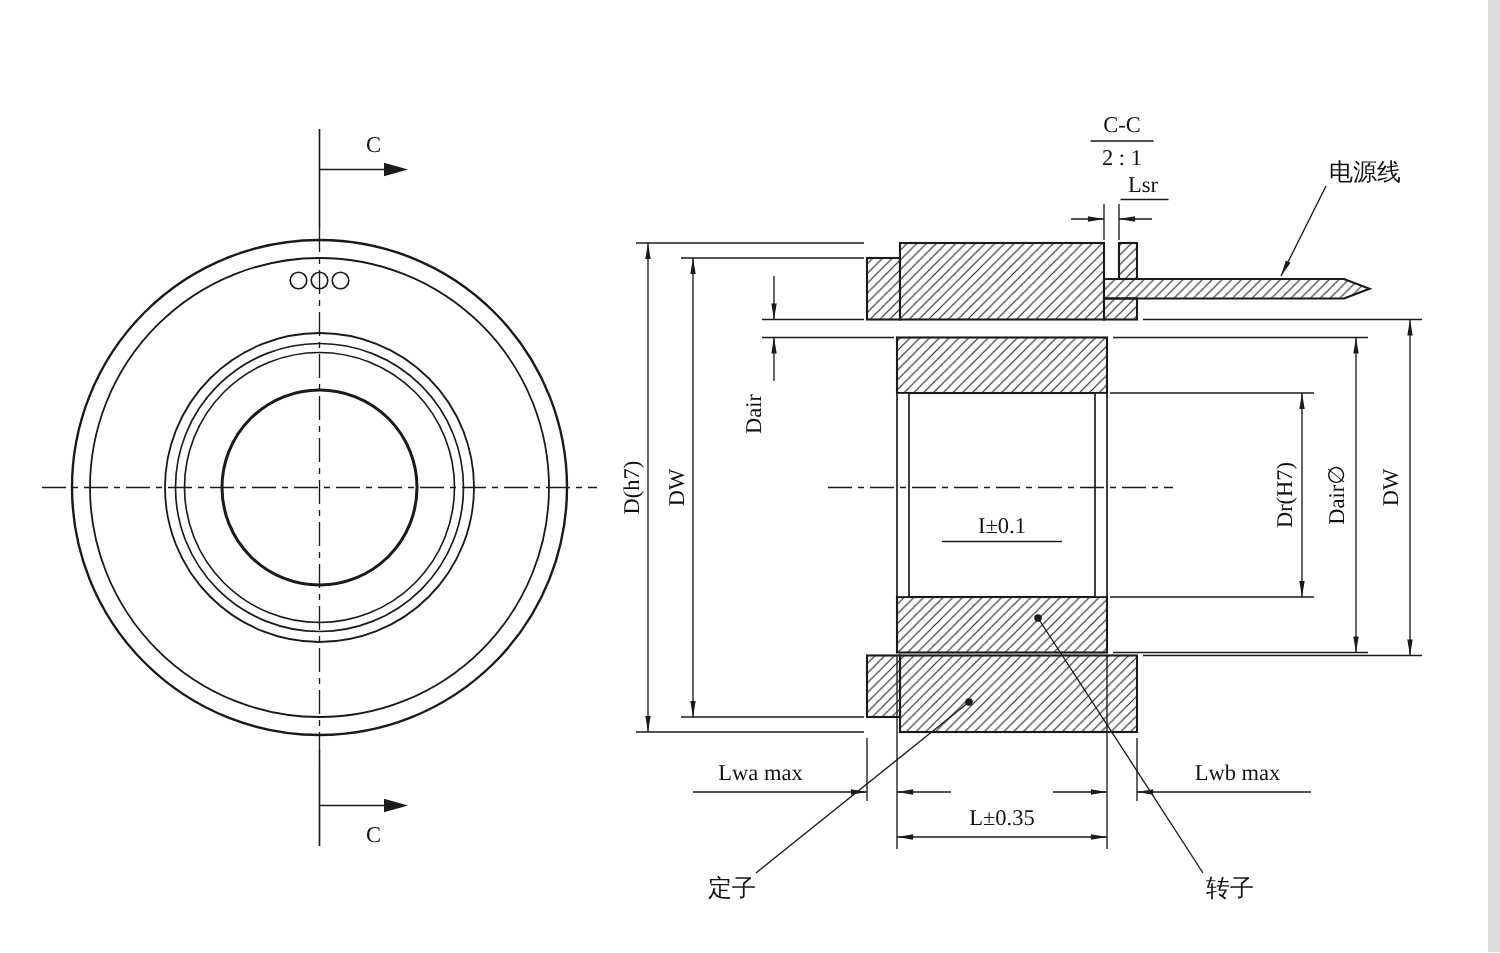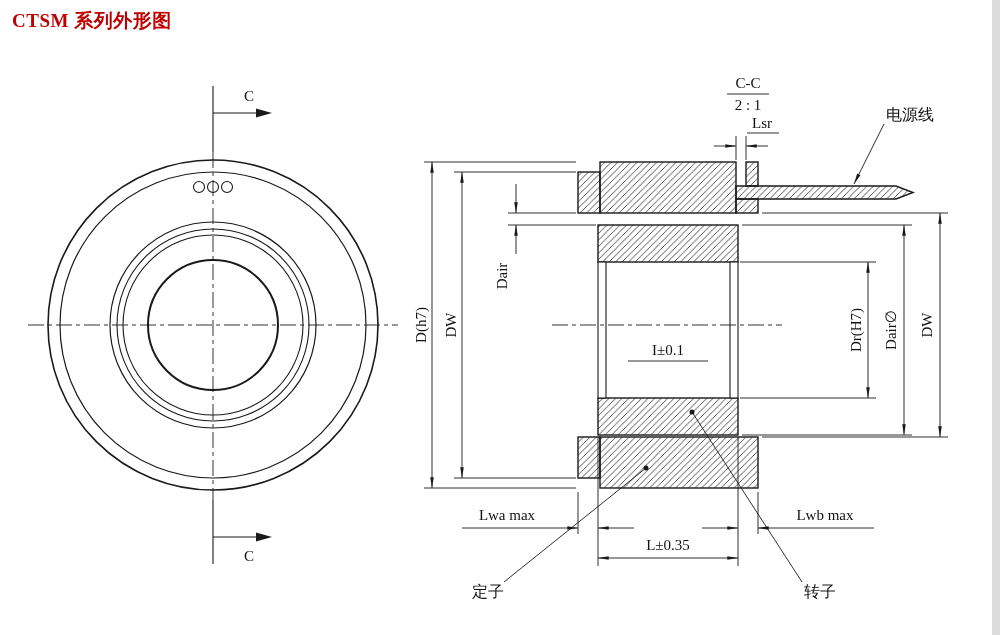--- a/index.html
+++ b/index.html
@@ -24,21 +24,20 @@
   .cl   { stroke:#1a1a1a; stroke-width:0.9; fill:none; stroke-dasharray:16 4 4 4; }
   .hatchfill { fill:url(#hatch); stroke:#1a1a1a; stroke-width:1.4; }
   .whitefill { fill:#ffffff; stroke:#1a1a1a; stroke-width:1.1; }
   .solid { fill:#1a1a1a; stroke:none; }
 </style>
 </head>
 <body>
 
 <div class="page">
 
-  <div class="title">CTSM 系列外形图</div>
 
   <svg width="1000" height="635" viewBox="0 0 1000 635">
 
     <defs>
       <pattern id="hatch" patternUnits="userSpaceOnUse" width="6.5" height="6.5">
         <path d="M-1.5,1.5 L1.5,-1.5 M0,6.5 L6.5,0 M5,8 L8,5" stroke="#2a2a2a" stroke-width="0.8"></path>
       </pattern>
       <marker id="dimArrow" viewBox="0 0 12 8" markerWidth="12" markerHeight="8" refX="11.2" refY="4" orient="auto-start-reverse" markerUnits="userSpaceOnUse">
         <path d="M0.5,2.2 L11.2,4 L0.5,5.8 Z" fill="#1a1a1a"></path>
       </marker>

